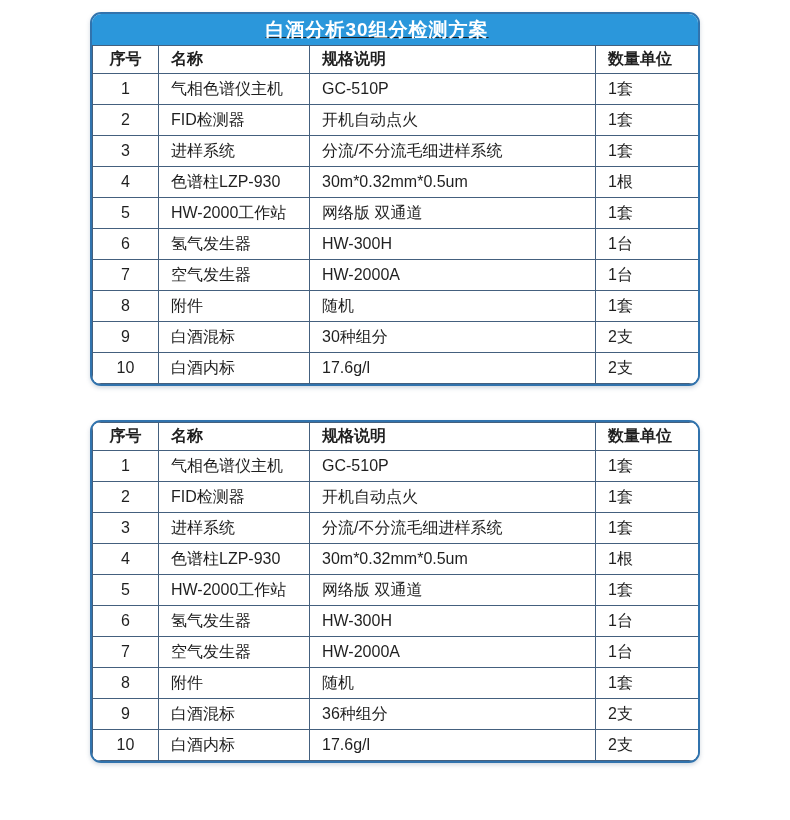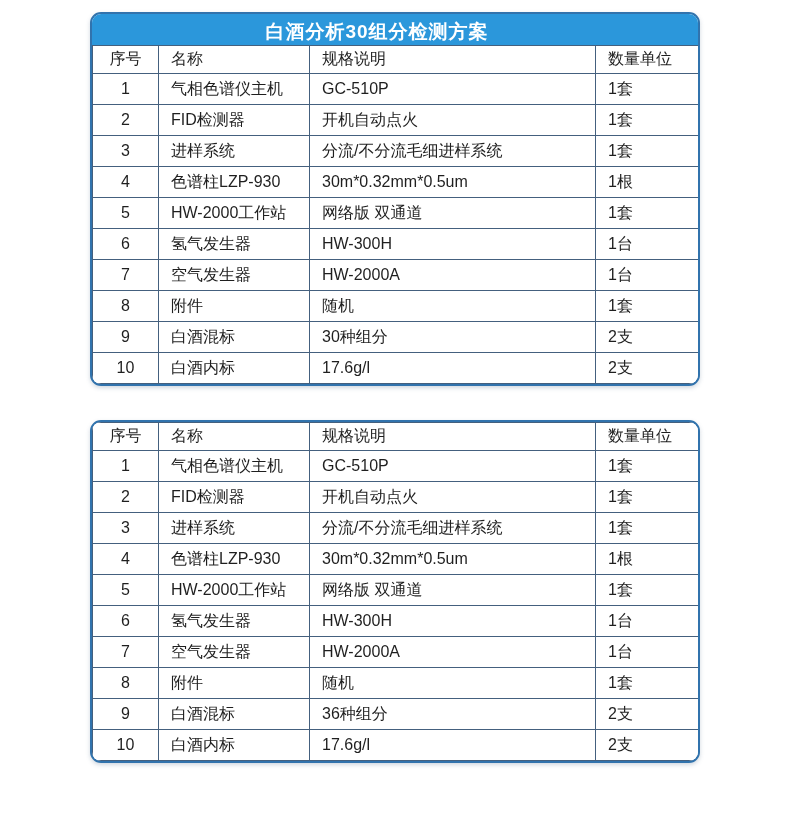--- a/index.html
+++ b/index.html
@@ -24,21 +24,22 @@
     background: #ffffff;
     box-shadow: 0 2px 4px rgba(70, 100, 130, 0.25);
   }
   .t1 { margin-top: 12px; }
   .t2 { margin-top: 34px; }
 
   .band {
     height: 31px;
     background: #2b97db;
     display: flex;
-    align-items: flex-end;
+    align-items: center;
+    text-decoration: underline;
   }
   .band-spacer-l {
     width: 65px;
     border-right: 1px solid rgba(255,255,255,0.65);
   }
   .band-title {
     width: 438px;
     display: flex;
     align-items: center;
     justify-content: center;
@@ -61,21 +62,21 @@
     border: 1px solid #44607e;
     font-size: 16px;
     font-weight: normal;
     padding: 0 4px 0 12px;
     text-align: left;
     white-space: nowrap;
     overflow: hidden;
     color: #1f1f1f;
     background: #ffffff;
   }
-  table.spec th { height: 27px; }
+  table.spec th { height: 27px; font-weight: bold; }
   table.spec td { height: 30px; }
   table.spec th:first-child, table.spec td:first-child {
     text-align: center;
     padding: 0;
   }
   col.c0 { width: 66px; }
   col.c1 { width: 151px; }
   col.c2 { width: 286px; }
   col.c3 { width: 103px; }
 </style>

